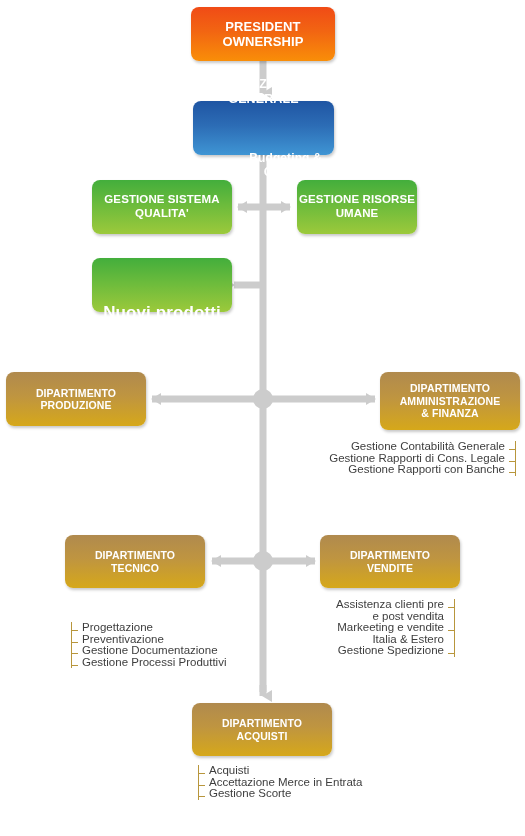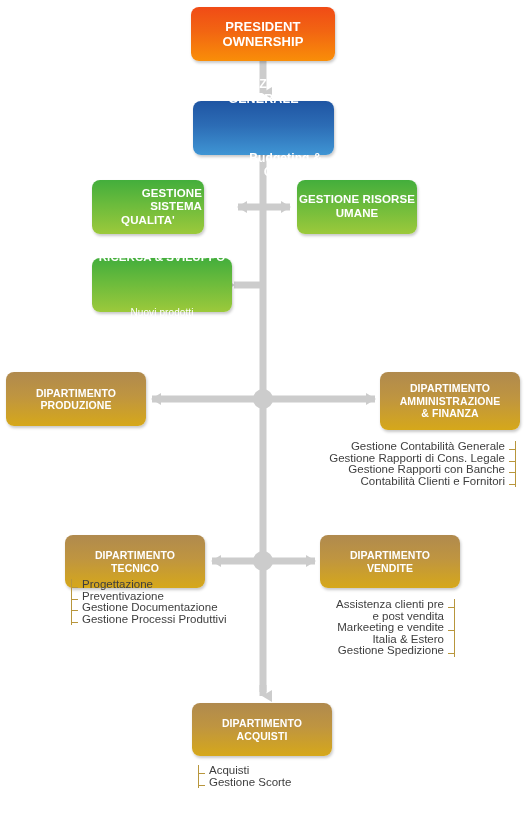--- a/index.html
+++ b/index.html
@@ -65,21 +65,21 @@
   }
   .node.gold {
     background: linear-gradient(to bottom, #b08a4e 0%, #bf9540 45%, #d6a81a 100%);
   }
 
   
   .t-pres  { font-size: 13px; font-weight: bold; }
   .t-dir1  { font-size: 12.5px; font-weight: bold; }
   .t-dir2  { font-size: 12px; font-weight: bold; margin-left: 44px; }
   .t-green { font-size: 11.5px; font-weight: bold; }
-  .t-green2{ font-size: 10px; font-weight: normal; margin-top: 42px; }
+  .t-green2{ font-size: 17px; font-weight: bold; margin-top: 42px; }
   .t-dept  { font-size: 10.5px; font-weight: bold; }
 
   
   .sublist {
     position: absolute;
     box-sizing: border-box;
     font-size: 11.5px;
     color: #3e3e3e;
     line-height: 1.0;
   }
@@ -153,21 +153,21 @@
   <div class="node orange t-pres" style="left:191px; top:7px; width:144px; height:54px;">
     <span class="l1">PRESIDENT</span>
     <span class="l2">OWNERSHIP</span>
   </div>
 
   <div class="node blue" style="left:193px; top:101px; width:141px; height:54px;gap:44px;">
     <span class="l1 t-dir1">DIREZIONE GENERALE</span>
     <span class="l2 t-dir2">Budgeting &amp; Control</span>
   </div>
 
-  <div class="node green t-green" style="left:92px; top:180px; width:112px; height:54px;text-align:right;">
+  <div class="node green t-green" style="left:92px; top:180px; width:140px; height:54px;text-align:right;">
     <span class="l1">GESTIONE SISTEMA</span>
     <span class="l2">QUALITA'</span>
   </div>
 
   <div class="node green t-green" style="left:297px; top:180px; width:120px; height:54px;">
     <span class="l1">GESTIONE RISORSE</span>
     <span class="l2">UMANE</span>
   </div>
 
   <div class="node green" style="left:92px; top:258px; width:140px; height:54px;">
@@ -199,36 +199,36 @@
   <div class="node gold t-dept" style="left:192px; top:703px; width:140px; height:53px;">
     <span class="l1">DIPARTIMENTO</span>
     <span class="l2">ACQUISTI</span>
   </div>
 
 
   <div class="sublist right" style="left:300px; top:441px; width:216px;">
       <div class="item">Gestione Contabilità Generale</div>
       <div class="item">Gestione Rapporti di Cons. Legale</div>
       <div class="item">Gestione Rapporti con Banche</div>
-      <div class="item">Contabilità Clienti e Fornitori</div>
-    </div>
-
-  <div class="sublist left" style="left:71px; top:579px; width:200px;">
+    </div>
+
+  <div class="sublist left" style="left:71px; top:622px; width:200px;">
       <div class="item">Progettazione</div>
       <div class="item">Preventivazione</div>
       <div class="item">Gestione Documentazione</div>
       <div class="item">Gestione Processi Produttivi</div>
     </div>
 
   <div class="sublist right" style="left:300px; top:599px; width:155px;">
       <div class="item">Assistenza clienti pre
 e post vendita</div>
       <div class="item">Markeeting e vendite
 Italia &amp; Estero</div>
       <div class="item">Gestione Spedizione</div>
     </div>
 
   <div class="sublist left" style="left:198px; top:765px; width:220px;">
       <div class="item">Acquisti</div>
+      <div class="item">Accettazione Merce in Entrata</div>
       <div class="item">Gestione Scorte</div>
     </div>
 
 </div>
 
 </body></html>

